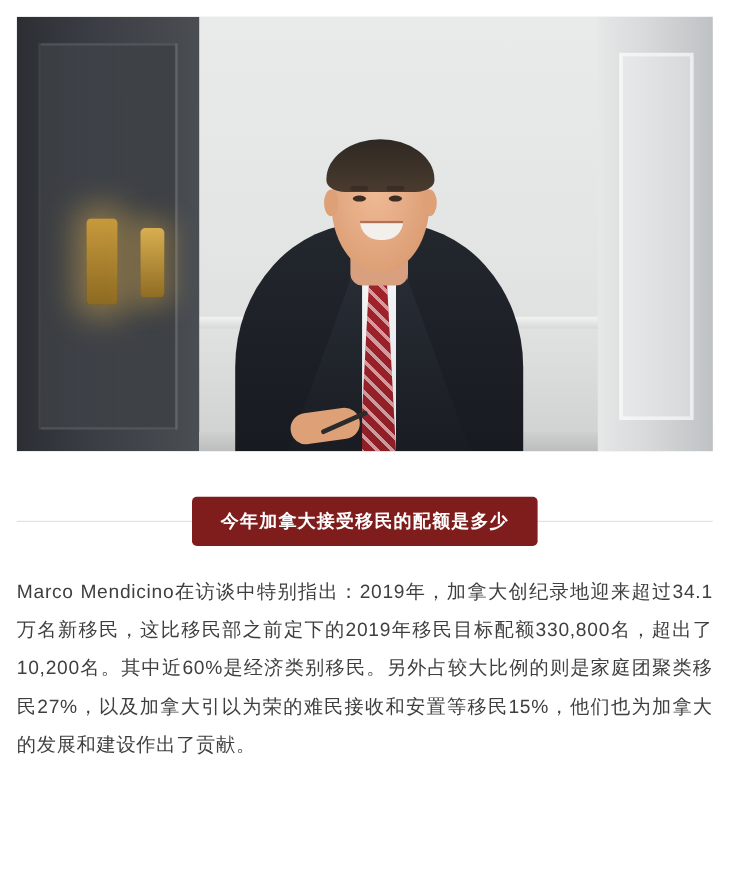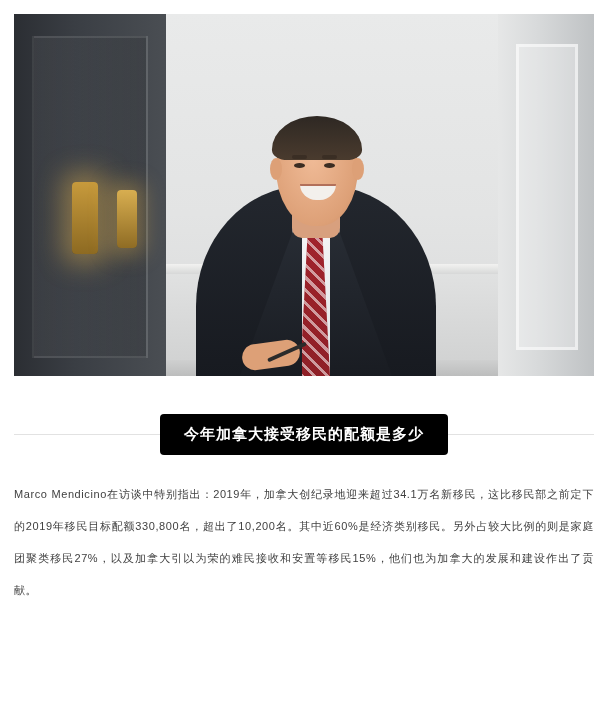--- a/index.html
+++ b/index.html
@@ -223,37 +223,37 @@
   .rule {
     position: absolute;
     top: 50%;
     left: 14px;
     right: 14px;
     height: 1px;
     background: #e2e2e2;
   }
   .badge {
     position: relative;
-    background: #000000;
+    background: #7f1d1d;
     color: #ffffff;
     font-size: 15px;
     font-weight: bold;
     letter-spacing: 1px;
     padding: 11px 24px;
     border-radius: 4px;
     white-space: nowrap;
   }
 
   
   .body {
     margin: 22px 14px 0 14px;
     width: 580px;
   }
   .para {
-    font-size: 11px;
+    font-size: 16px;
     line-height: 32px;
     color: #3f3f3f;
     letter-spacing: 0.2px;
     text-align: justify;
     margin: 0 0 18px 0;
   }
   .para.first { letter-spacing: 0.6px; }
 </style>
 </head>
 <body>

